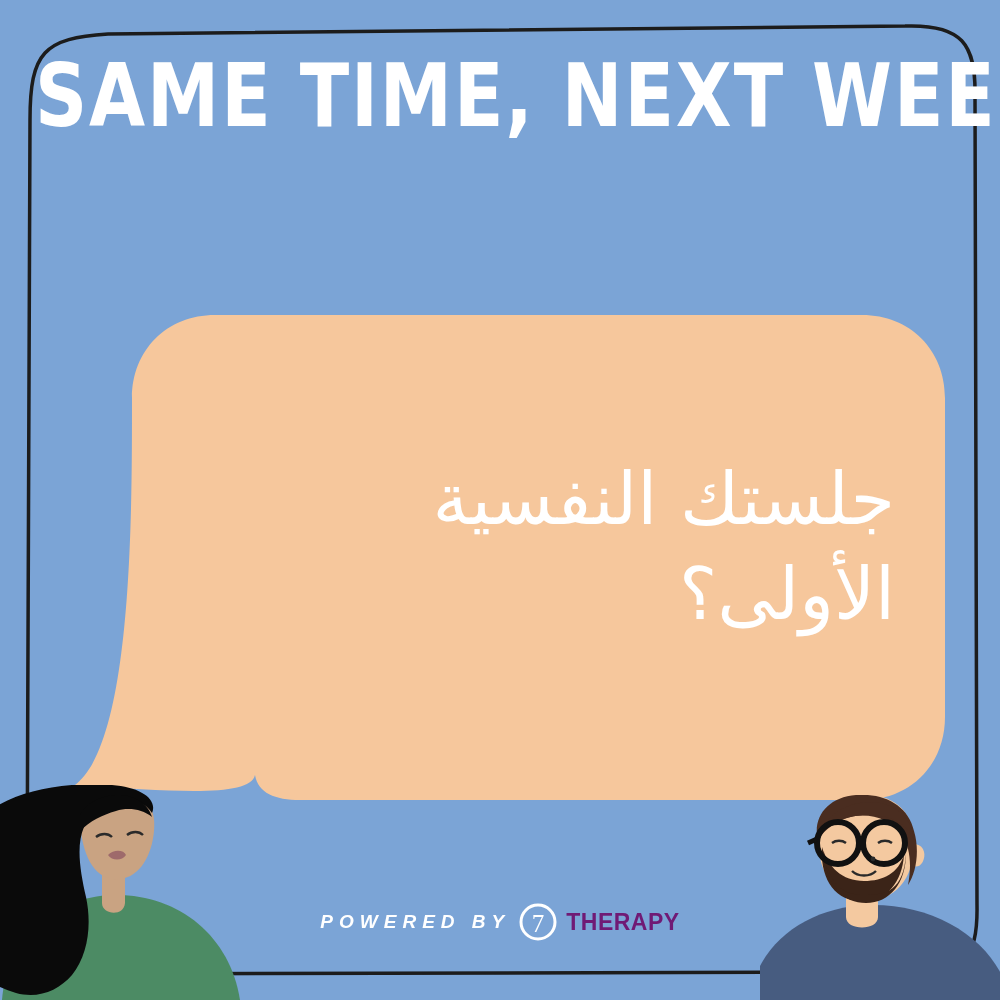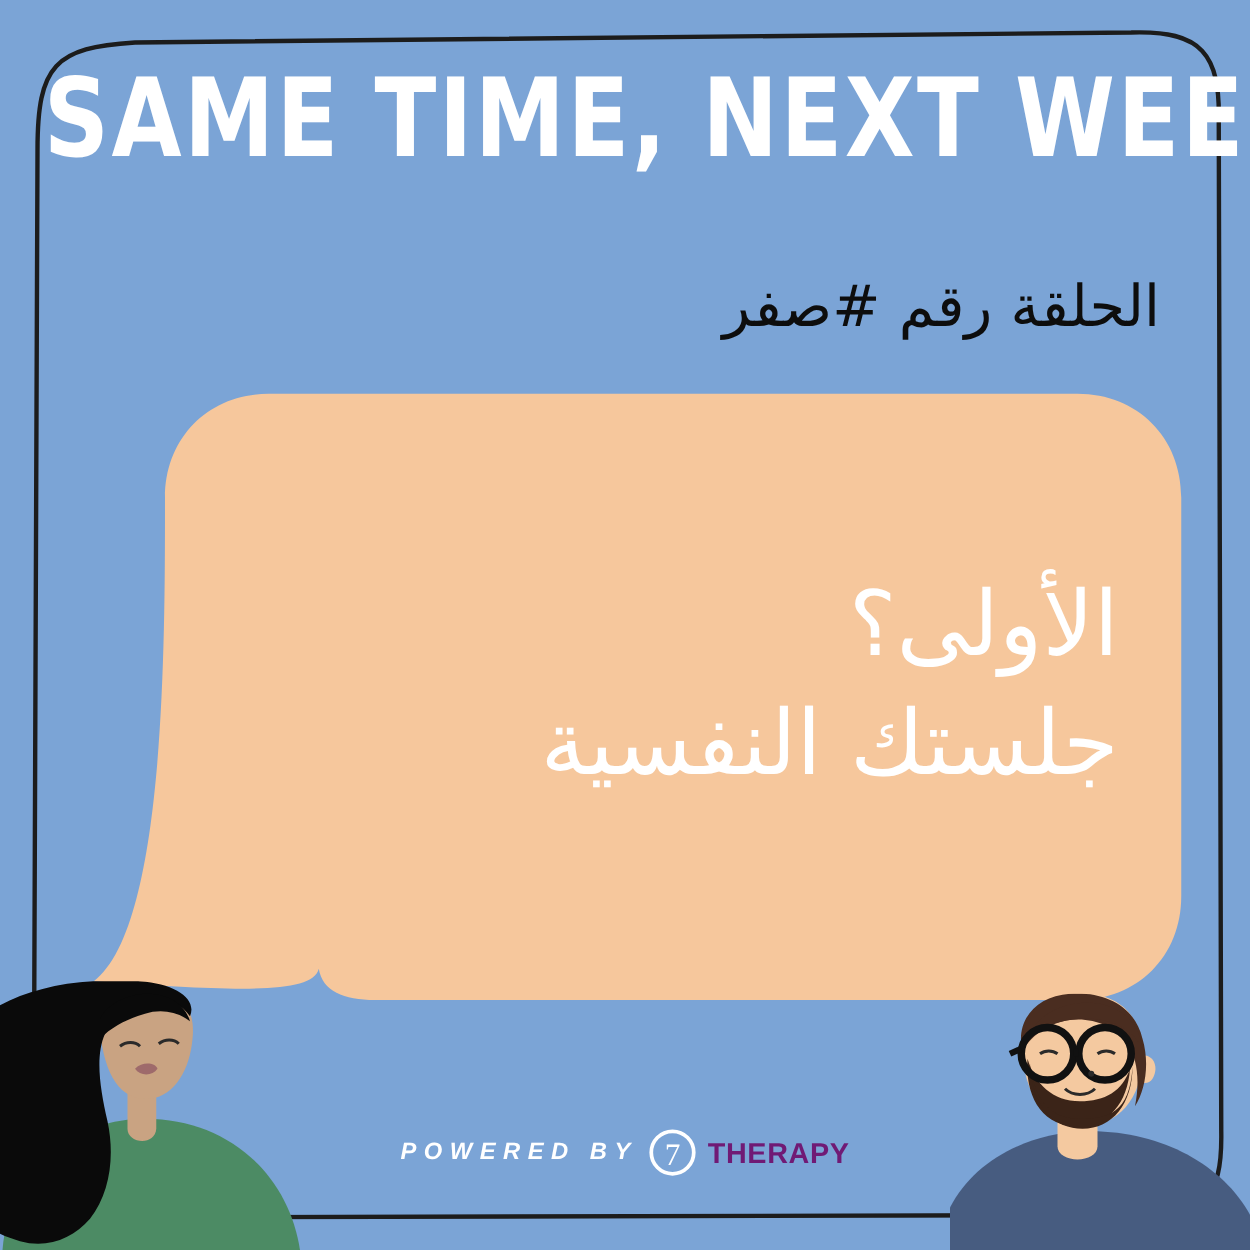--- a/index.html
+++ b/index.html
@@ -137,38 +137,37 @@
              C 962 24, 976 44, 975 96
              L 977 905
              C 978 962, 962 972, 905 972
              L 96 974
              C 40 974, 26 960, 27 905
              L 30 120 Z" fill="none" stroke="#1C1C1C" stroke-width="3.5" stroke-linecap="round"></path>
   </svg>
 
   <div class="headline">SAME TIME, NEXT WEEK</div>
 
-  <div class="episode">الحلقة رقم #صفر</div>
 
   <svg class="bubble-svg" viewBox="0 0 1000 1000">
     <path d="M 215 315
              L 862 315
              C 910 315, 945 350, 945 398
              L 945 717
              C 945 765, 910 800, 862 800
              L 300 800
              C 275 800, 258 793, 255 775
              C 250 797, 180 792, 75 785
              C 132 742, 132 520, 132 398
              C 132 350, 167 315, 215 315 Z" fill="#F6C79C"></path>
   </svg>
 
   <div class="bubble-text">
+    <div>جلستك النفسية</div>
     <div>الأولى؟</div>
-    <div>جلستك النفسية</div>
   </div>
 
   <svg class="person-left" width="300" height="215" viewBox="0 0 300 215">
 
     <path d="M 40 215 C 45 150, 95 112, 150 110 C 215 108, 268 150, 278 215 Z" fill="#4C8B64"></path>
 
     <path d="M 140 78 L 140 118 C 140 130, 162 132, 163 118 L 163 78 Z" fill="#C9A382"></path>
 
     <path d="M 118 40 C 110 18, 128 2, 152 2 C 180 2, 195 20, 192 46
              C 190 70, 178 92, 158 94 C 136 96, 122 78, 118 40 Z" fill="#C9A382"></path>

